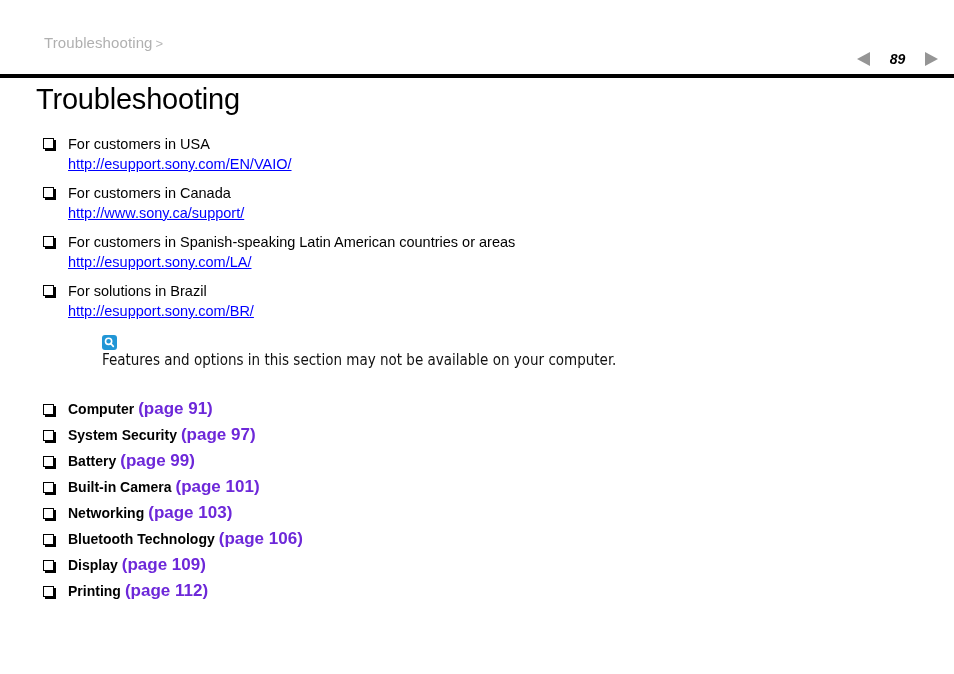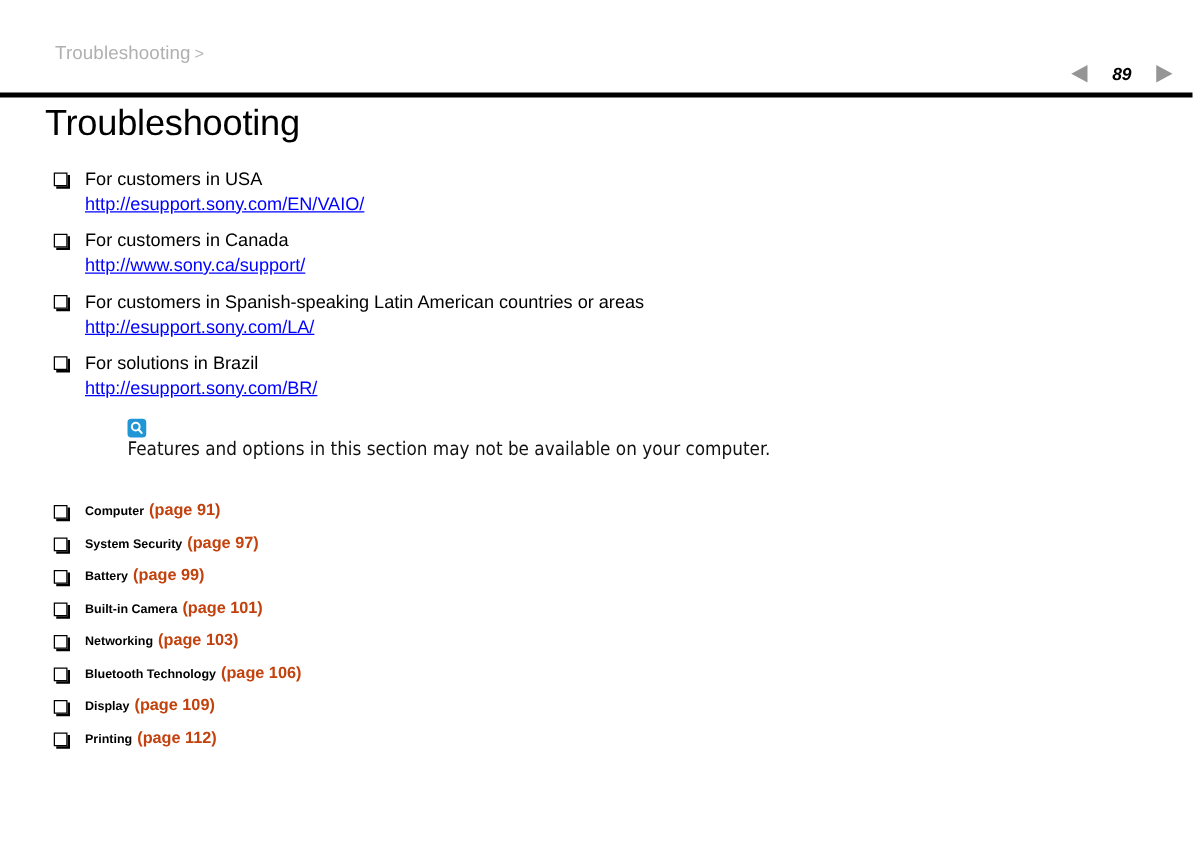--- a/index.html
+++ b/index.html
@@ -174,28 +174,28 @@
     position: absolute;
     left: 7px;
     top: 5px;
     width: 9px;
     height: 9px;
     border: 1.4px solid #000;
     background: #fff;
     box-shadow: 2px 2px 0 0 #000;
   }
   .toc-label {
-    font-size: 10px;
+    font-size: 14px;
     font-weight: bold;
     color: #000;
   }
   .toc-page {
-    font-size: 13px;
+    font-size: 17px;
     font-weight: bold;
-    color: #c2410c;
+    color: #6d28d9;
     margin-left: 4px;
     cursor: pointer;
   }
 </style>
 </head>
 <body>
 
 <div class="page-header">
   <div class="breadcrumb">
     <span>Troubleshooting</span><span class="crumb-sep">&gt;</span>

